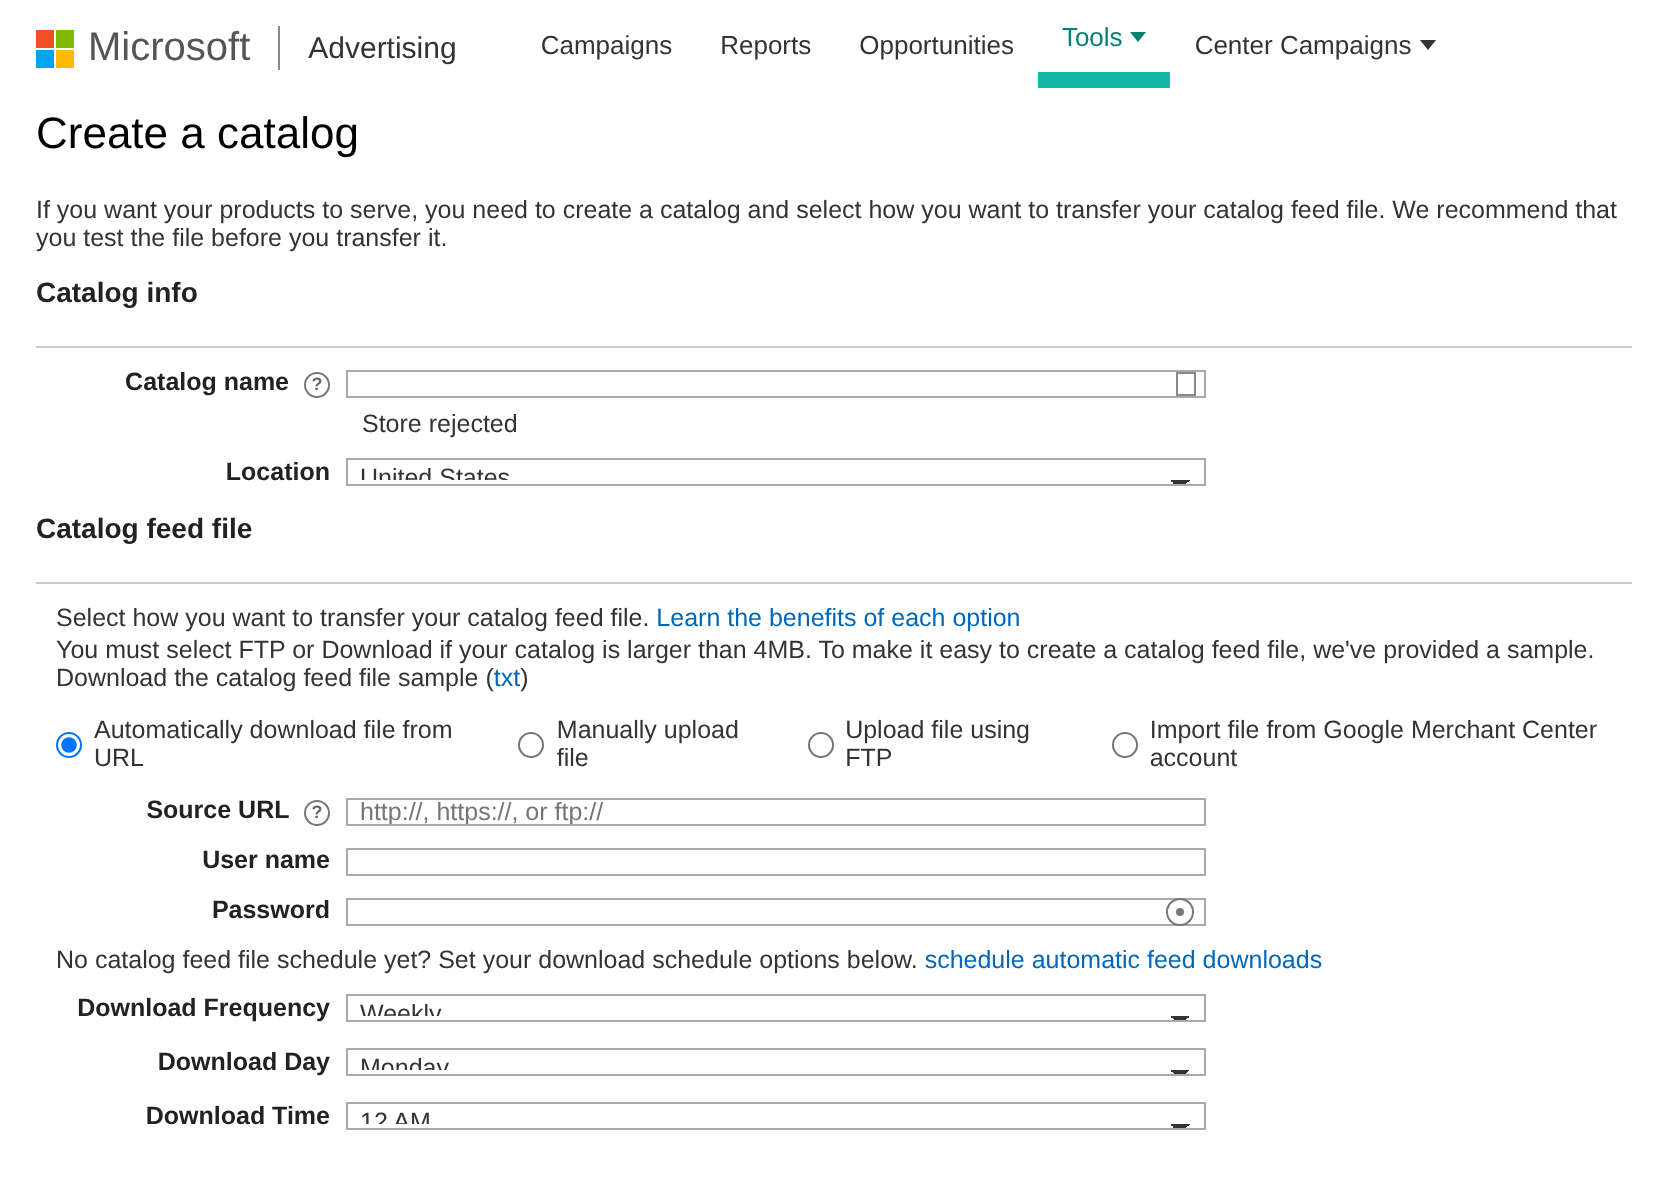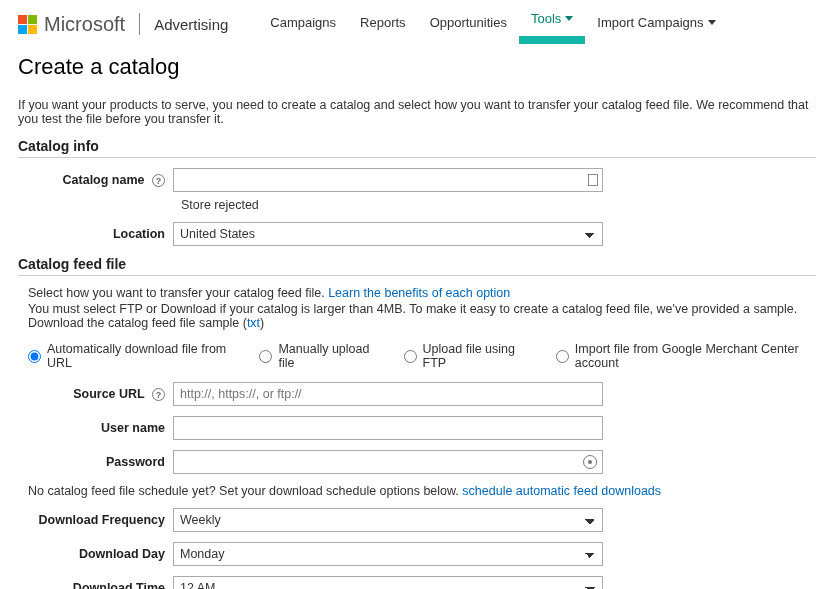--- a/index.html
+++ b/index.html
@@ -41,33 +41,33 @@
     border-left:4px solid transparent; border-right:4px solid transparent;
     border-top:5px solid #333;
   }
   .nav-item.active .chev-down { border-top-color:#008272; }
   .page { padding: 14px 18px; }
   h1.title { font-size: 22px; font-weight: 400; color:#000000; margin-bottom: 18px; }
   .intro { font-size: 12.5px; color:#333; margin-bottom: 12px; }
   .section-h {
     font-size: 14px; font-weight:700; color:#222;
     border-bottom: 1px solid #ccc;
-    padding-bottom: 3px;
+    padding-bottom: 19px;
     margin-bottom: 10px;
     margin-top: 10px;
   }
-  .row { display:flex; align-items:center; margin-bottom: 10px; }
+  .row { display:flex; align-items:flex-start; margin-bottom: 10px; }
   .row .label {
     width: 155px; text-align:right; padding-right:8px;
     font-size:12.5px; font-weight:700; color:#222;
   }
   .row .field { flex: 0 0 430px; }
   input[type=text], input[type=password], select {
     width: 100%;
-    height: 24px;
+    height: 14px;
     border: 1px solid #aaa;
     font-size: 12.5px;
     padding: 2px 6px;
     background:#fff;
     color:#333;
   }
   .store-rejected { margin-left:163px; font-size:12.5px; color:#333; margin-top:-4px; margin-bottom:10px; }
   .help-icon {
     display:inline-flex; align-items:center; justify-content:center;
     width:13px; height:13px; border-radius:50%;
@@ -122,21 +122,21 @@
         <span>Reports</span>
       </div>
     <div class="nav-item">
         <span>Opportunities</span>
       </div>
     <div class="nav-item active">
         <span>Tools</span>
         <span class="chev-down"></span>
       </div>
     <div class="nav-item">
-        <span>Import Campaigns</span>
+        <span>Center Campaigns</span>
         <span class="chev-down"></span>
       </div>
   </div>
 </div>
 
 <div class="page">
   <h1 class="title">Create a catalog</h1>
   <p class="intro">If you want your products to serve, you need to create a catalog and select how you want to transfer your catalog feed file. We recommend that you test the file before you transfer it.</p>
 
   <div class="section-h">Catalog info</div>

